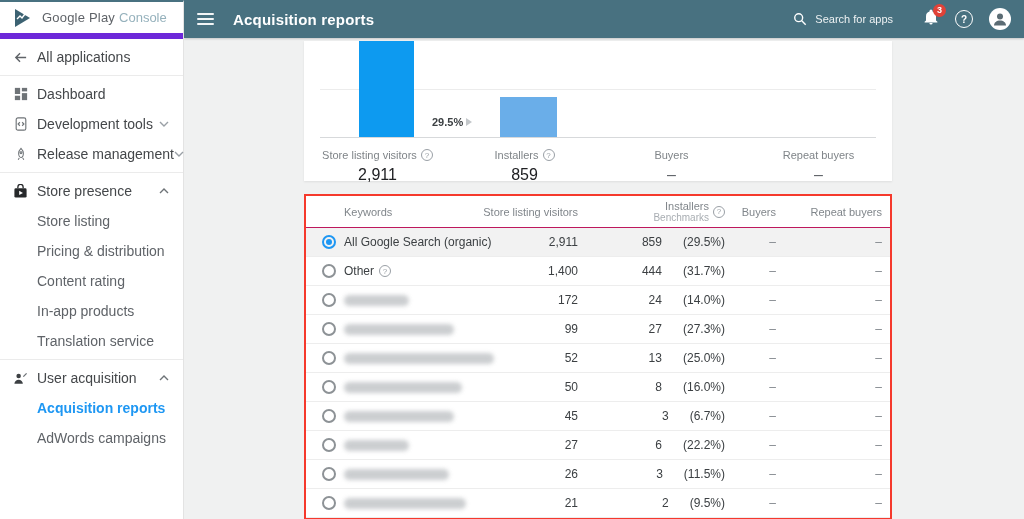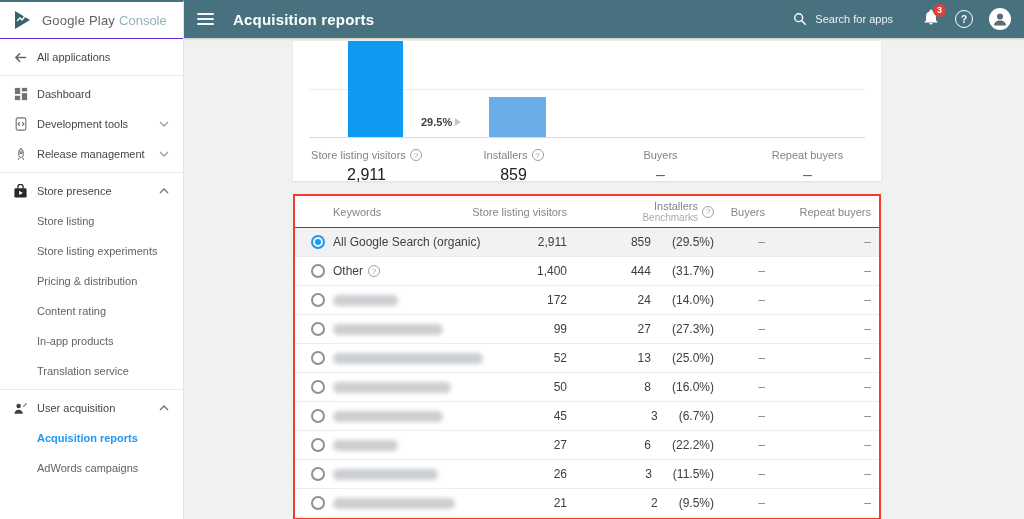--- a/index.html
+++ b/index.html
@@ -2,28 +2,28 @@
 <html><head>
 <meta charset="utf-8">
 <style>
   * { box-sizing: border-box; margin: 0; padding: 0; }
   html,body { width: 1024px; height: 519px; overflow: hidden; }
   body { font-family: "Liberation Sans", sans-serif; background: #f0f1f1; position: relative; }
 
   
   .sidebar { position: absolute; left: 0; top: 0; width: 184px; height: 519px;
              background: #fff; border-right: 1px solid #e3e3e3; border-top: 2px solid #487180; z-index: 3; }
-  .logo-row { height: 37px; display: flex; align-items: center; padding-left: 13px; border-bottom: 1px solid #6d28d9; }
+  .logo-row { height: 37px; display: flex; align-items: center; padding-left: 13px; border-bottom: 6px solid #6d28d9; }
   .logo-mark { width: 20px; height: 20px; margin-right: 9px; }
   .brand-name { font-size: 13px; color: #5f6368; letter-spacing: .2px; }
   .brand-suffix { font-size: 13px; color: #95b1bc; margin-left: 4px; }
   .nav { padding-top: 3px; }
   .nav-item { height: 30px; display: flex; align-items: center; padding: 0 14px 0 12px; cursor: pointer; }
   .nav-icon { width: 17px; height: 17px; margin-right: 8px; display: flex; align-items: center; justify-content: center; flex: none; }
-  .nav-label { font-size: 11px; color: #5f6368; white-space: nowrap; }
+  .nav-label { font-size: 14px; color: #5f6368; white-space: nowrap; }
   .nav-item.parent .nav-label { color: #44474a; }
   .nav-item.sub { padding-left: 37px; }
   .nav-item.active .nav-label { color: #1e97f3; font-weight: bold; }
   .chevron { margin-left: auto; display: flex; }
   .nav-divider { border-top: 1px solid #ebebeb; margin: 3px 0; }
 
   
   .topbar { position: absolute; left: 184px; top: 0; width: 840px; height: 38px; background: #487180;
             display: flex; align-items: center; color: #fff; z-index: 2; box-shadow: 0 1px 2px rgba(0,0,0,.18); }
   .hamburger { margin-left: 13px; width: 17px; display: flex; flex-direction: column; gap: 3px; cursor: pointer; }
@@ -37,21 +37,21 @@
            background: #e04238; color: #fff; font-size: 9px; font-weight: bold;
            display: flex; align-items: center; justify-content: center; padding: 0 2px; }
   .help-btn { width: 18px; height: 18px; border: 1.5px solid #fff; border-radius: 50%; color: #fff;
               font-size: 10px; font-weight: bold; display: flex; align-items: center; justify-content: center;
               margin-right: 16px; cursor: pointer; }
   .avatar { width: 22px; height: 22px; border-radius: 50%; background: #fff; margin-right: 13px;
             display: flex; align-items: center; justify-content: center; cursor: pointer; overflow: hidden; }
 
   
   .main { position: absolute; left: 184px; top: 38px; width: 840px; height: 481px; background: #f0f1f1; }
-  .card { position: absolute; left: 109px; width: 588px; background: #fff; box-shadow: 0 1px 2px rgba(0,0,0,.08); }
+  .card { position: absolute; left: 120px; width: 588px; background: #fff; box-shadow: 0 1px 2px rgba(0,0,0,.08); }
 
   
   .chart-card { top: 3px; height: 140px; }
   .plot { position: relative; margin: 0 16px; height: 97px; border-bottom: 1px solid #d7d9db; overflow: hidden; }
   .gridline { position: absolute; left: 0; right: 0; top: 48px; height: 1px; background: #ececec; }
   .bar { position: absolute; bottom: 0; }
   .bar-visitors { left: 39px; width: 55px; top: 0; background: #0d9af0; }
   .bar-installers { left: 180px; width: 57px; height: 40px; background: #6aaee9; }
   .conv { position: absolute; left: 112px; bottom: 9px; display: flex; align-items: center;
           font-size: 11px; font-weight: bold; color: #3c4043; }
@@ -165,23 +165,20 @@
       <span class="chevron">
         <svg width="10" height="6" viewBox="0 0 10 6">
             <path d="M1 5l4-4 4 4" stroke="#6e7377" stroke-width="1.4" fill="none"></path>
           </svg>
       </span>
     </div>
     <div class="nav-item sub">
       <span class="nav-label">Store listing</span>
     </div>
     <div class="nav-item sub">
-      <span class="nav-label">Store listing experiments</span>
-    </div>
-    <div class="nav-item sub">
       <span class="nav-label">Pricing &amp; distribution</span>
     </div>
     <div class="nav-item sub">
       <span class="nav-label">Content rating</span>
     </div>
     <div class="nav-item sub">
       <span class="nav-label">In-app products</span>
     </div>
     <div class="nav-item sub">
       <span class="nav-label">Translation service</span>

